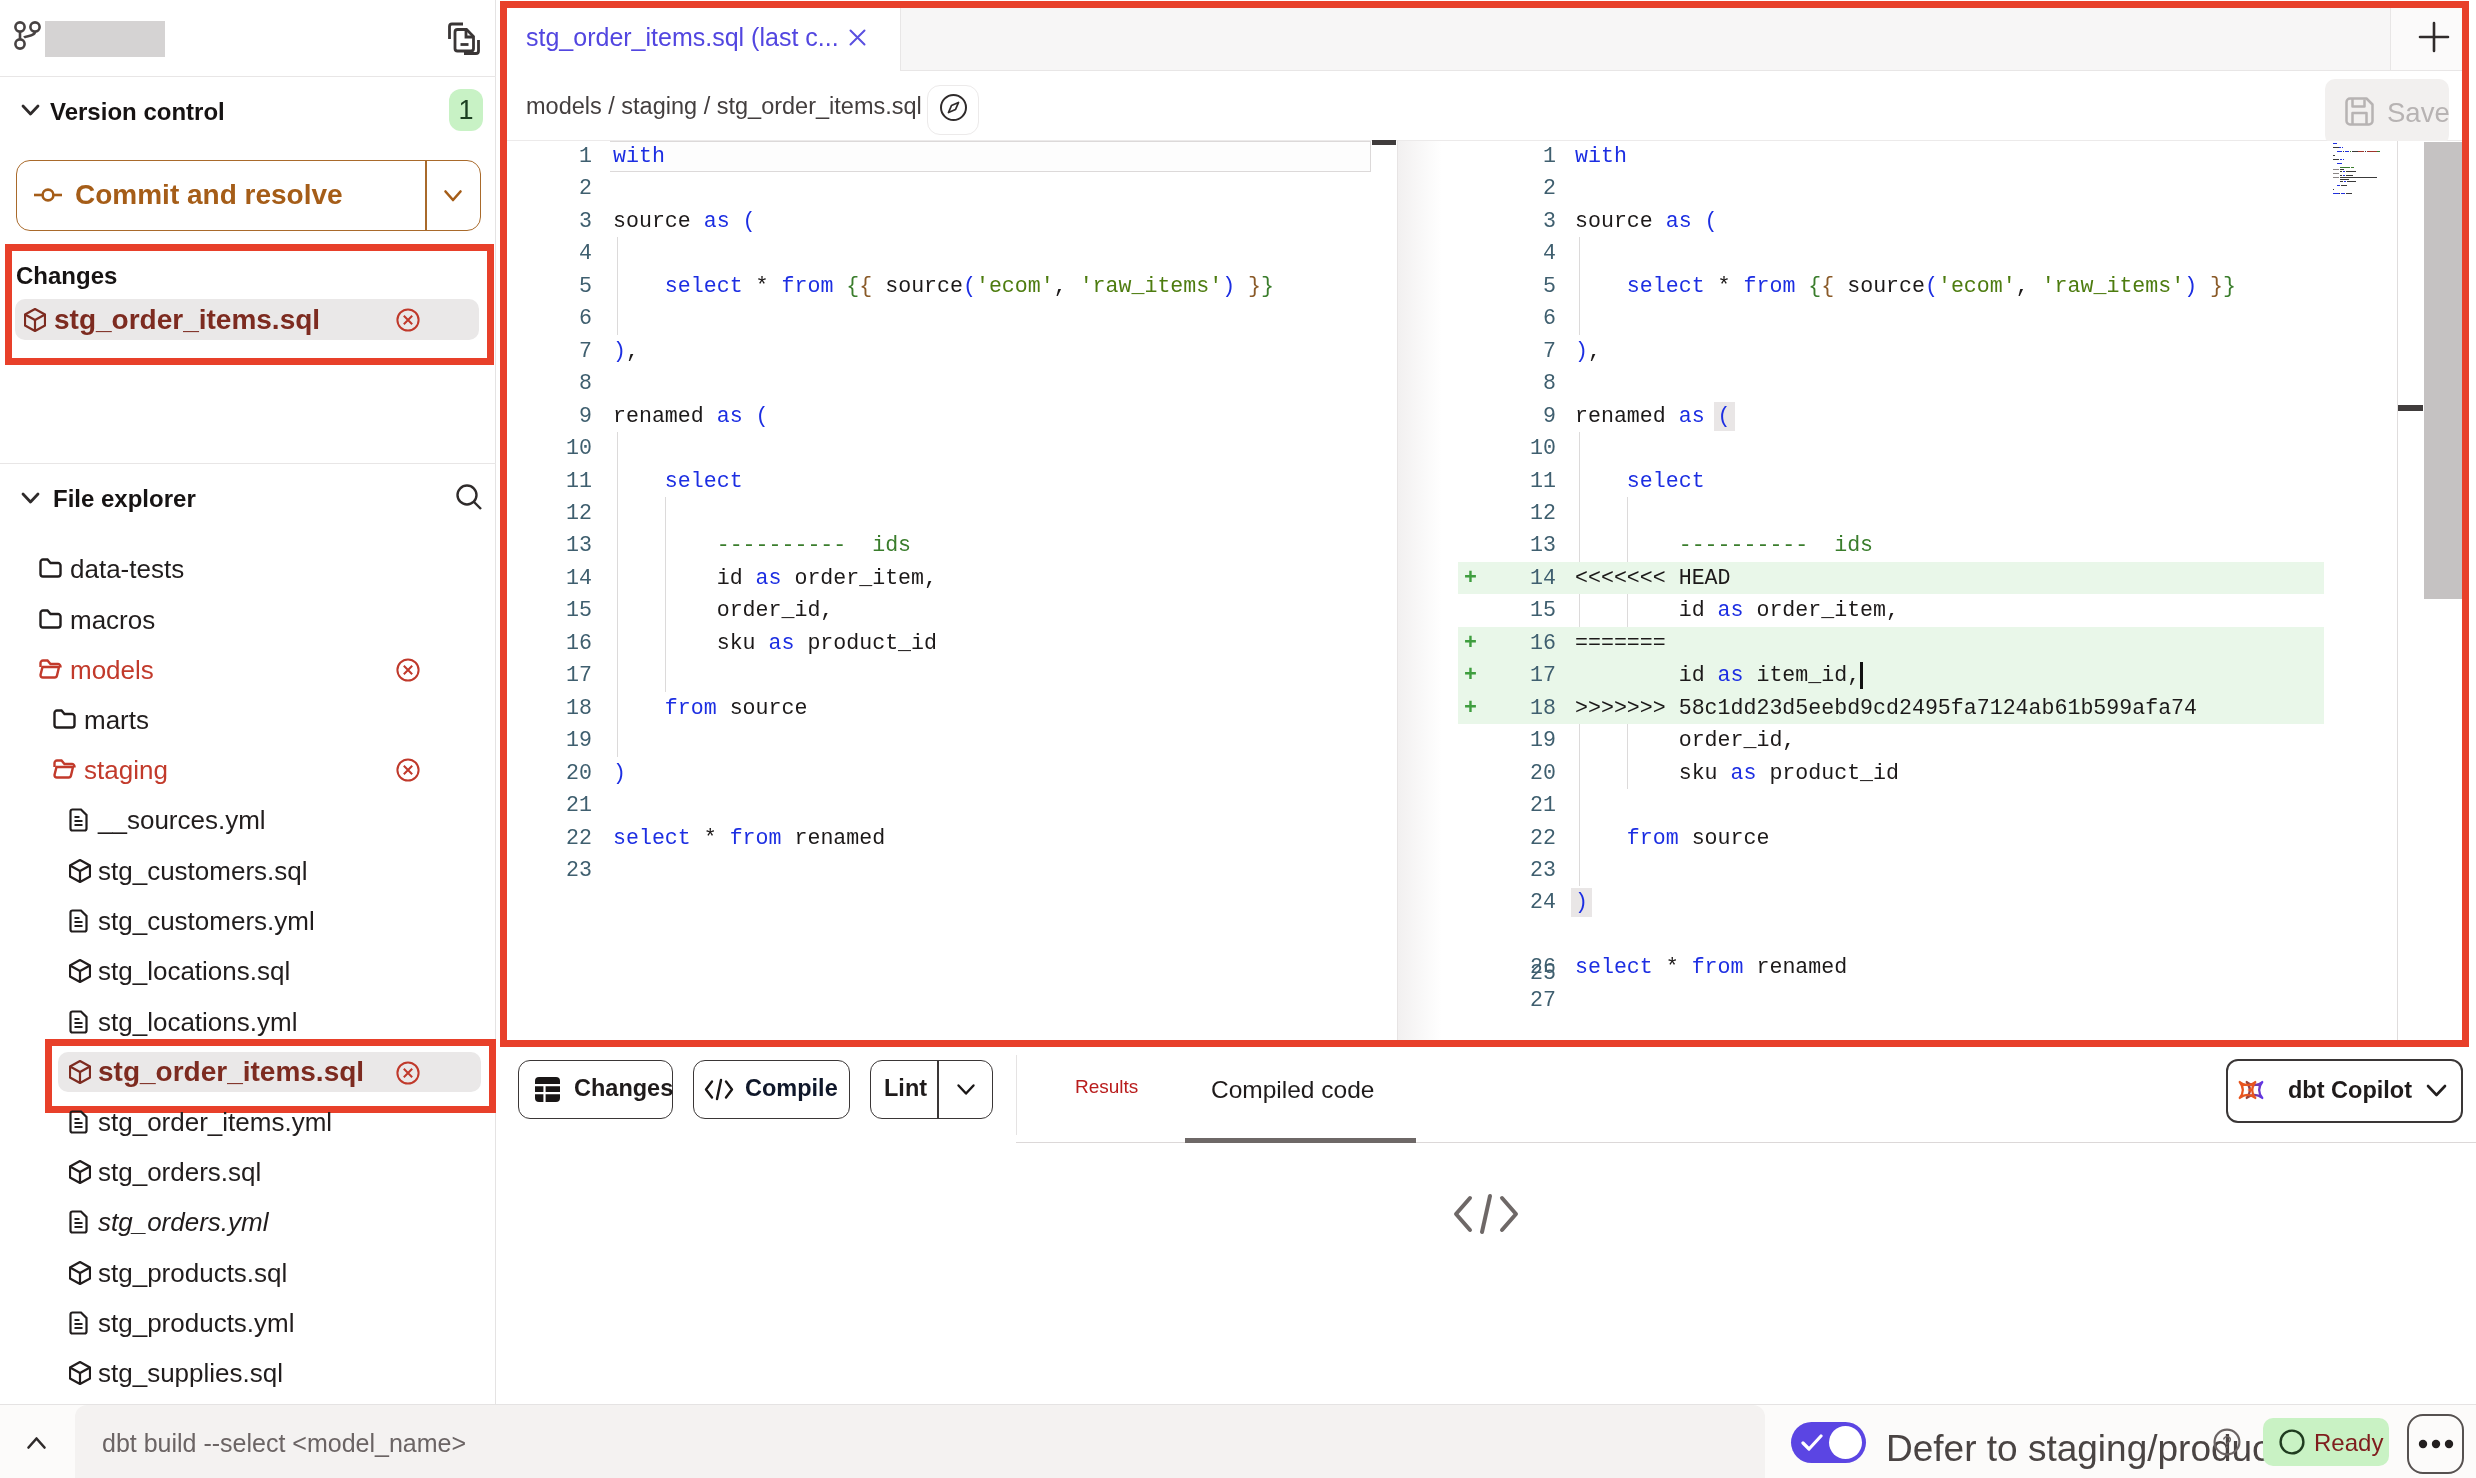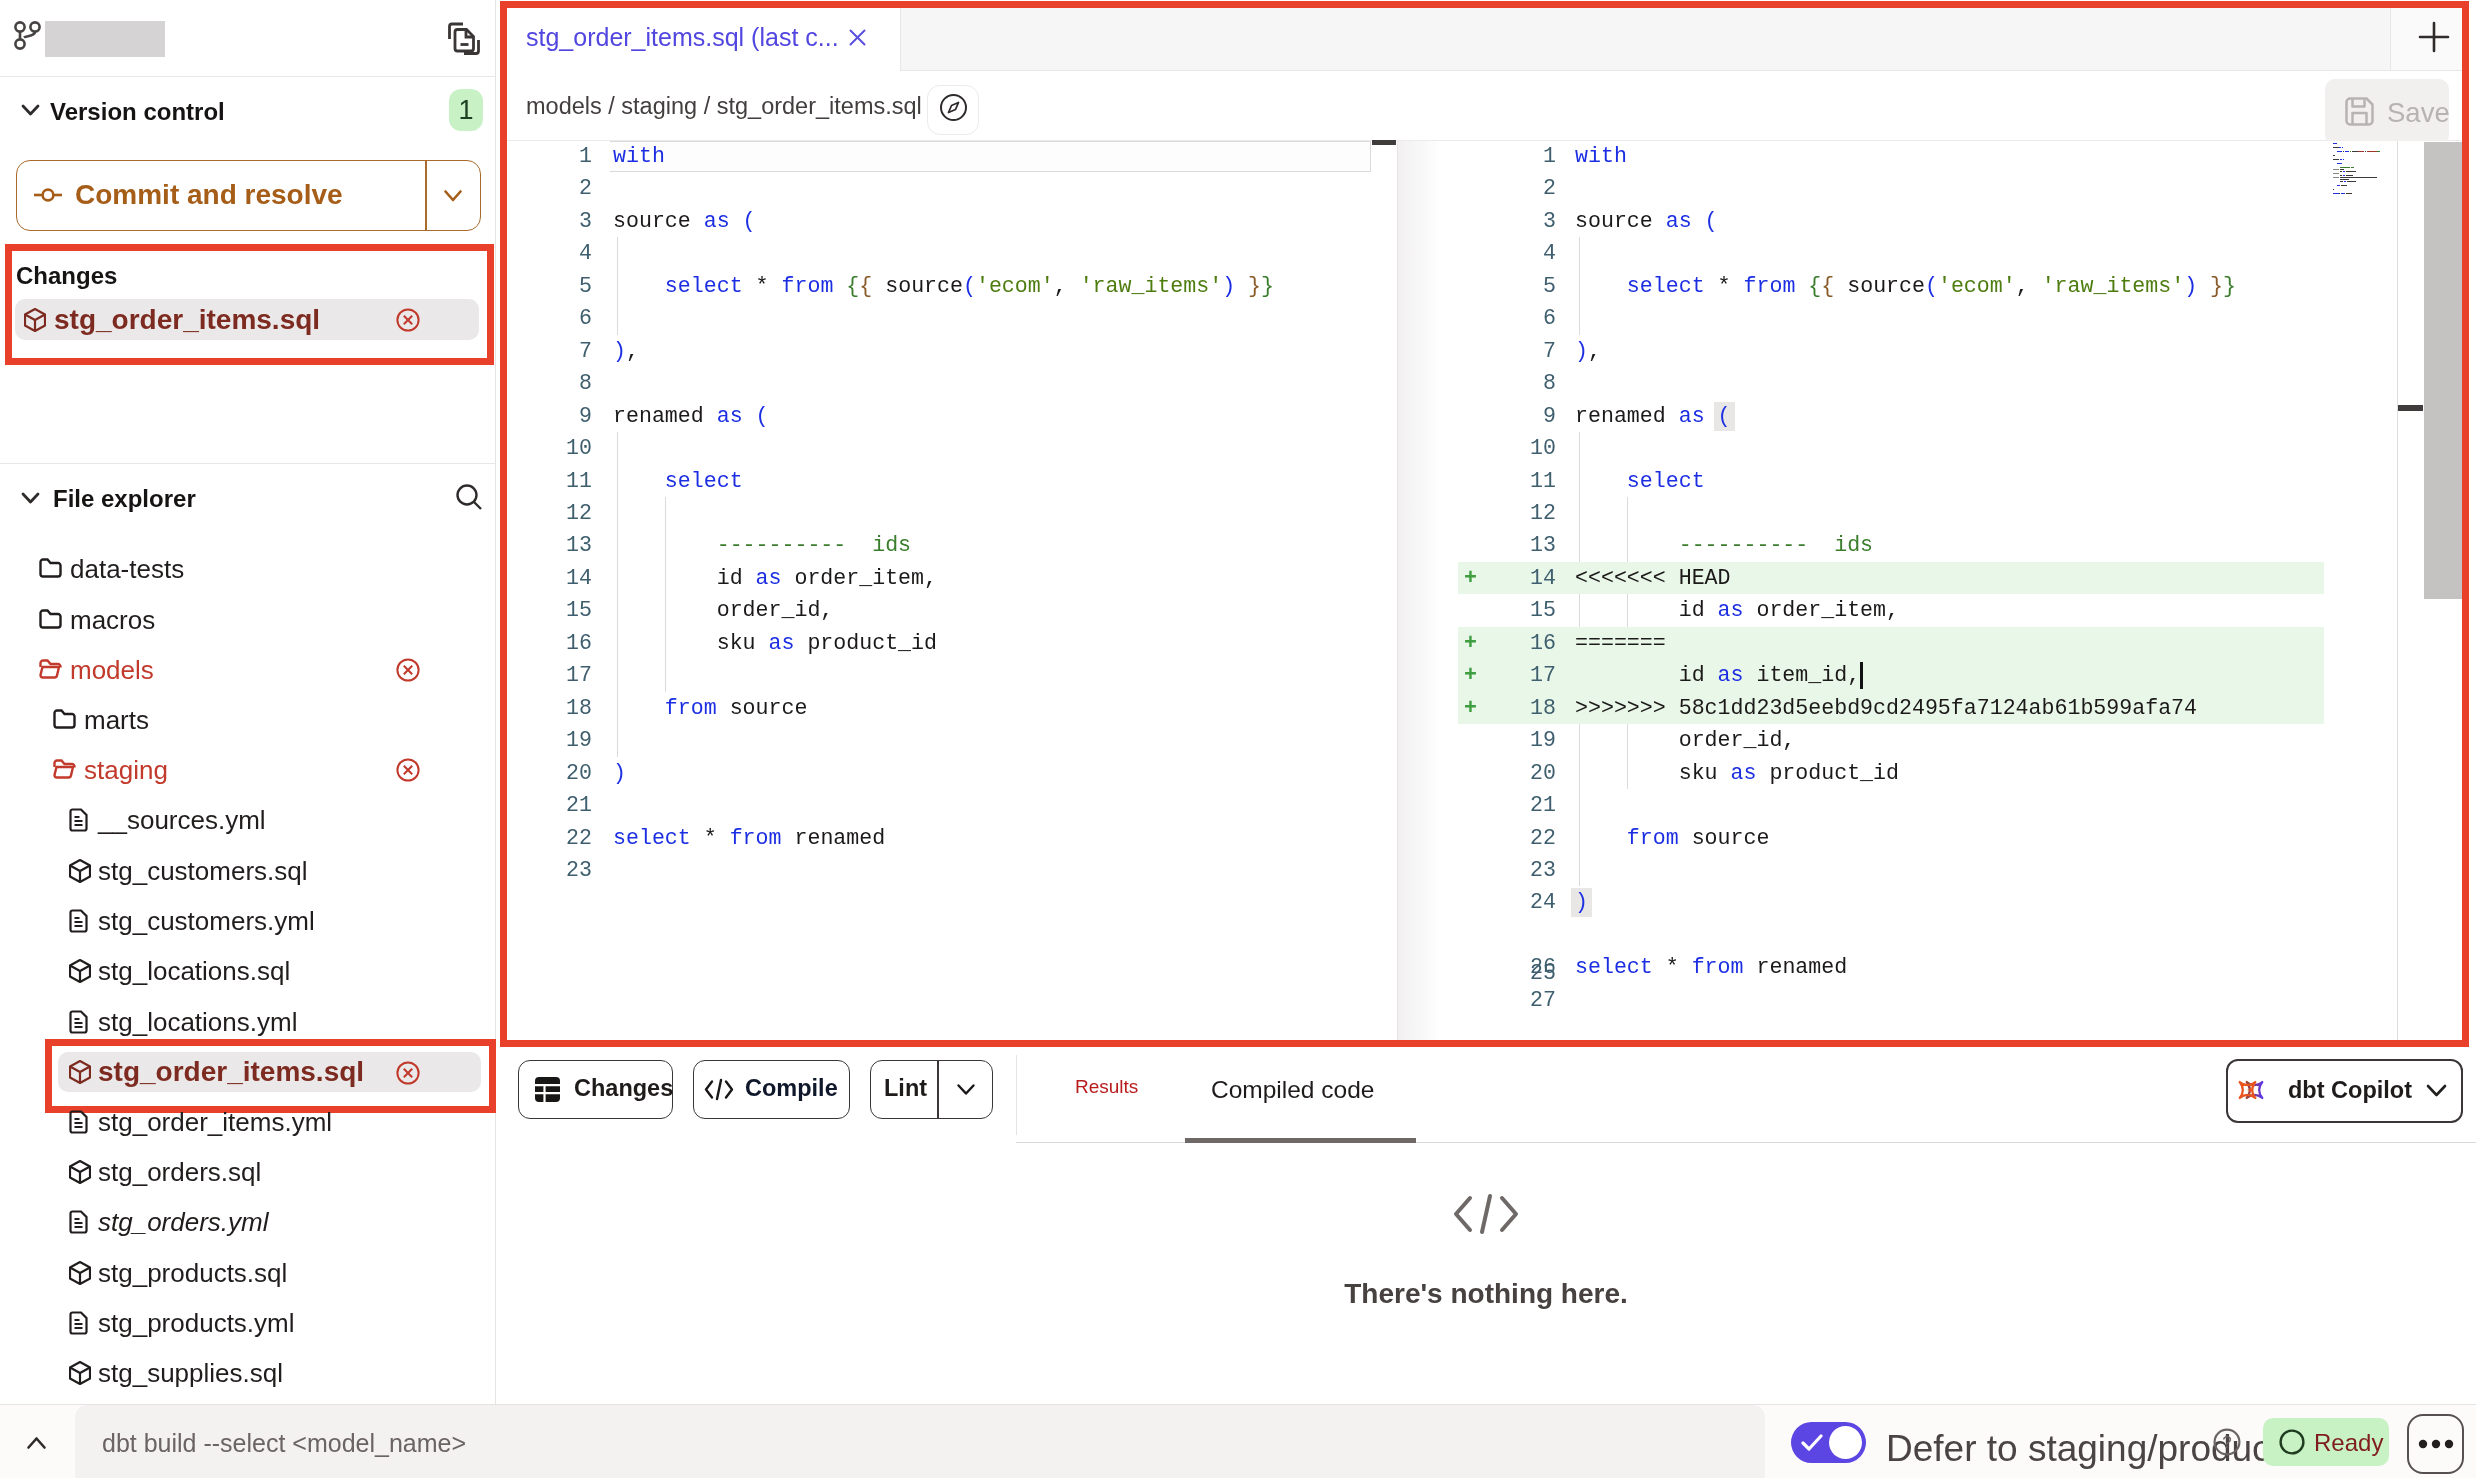--- a/index.html
+++ b/index.html
@@ -478,17 +478,16 @@
       <path d="M3 3 L11.5 12 L20 3" fill="none" stroke="#231f1f" stroke-width="2.6" stroke-linecap="round" stroke-linejoin="round"></path>
     </svg>
 
 <svg class="abs" style="left:1452px;top:1192px;" width="68" height="44" viewBox="0 0 68 44">
   <g fill="none" stroke="#6e6867" stroke-width="4" stroke-linecap="round" stroke-linejoin="round">
         <path d="M18 6 L4 22 L18 38"></path>
         <path d="M50 6 L64 22 L50 38"></path>
         <path d="M38 4 L30 40"></path>
       </g>
 </svg>
-<div class="abs" style="left:496px;top:1278px;width:1980px;text-align:center;font-size:28px;font-weight:bold;color:#474140;">There's nothing here.</div>
 
 <div class="redbox" style="left:500px;top:1px;width:1969px;height:1046px;"></div>
 
 </div>
 
 </body></html>

